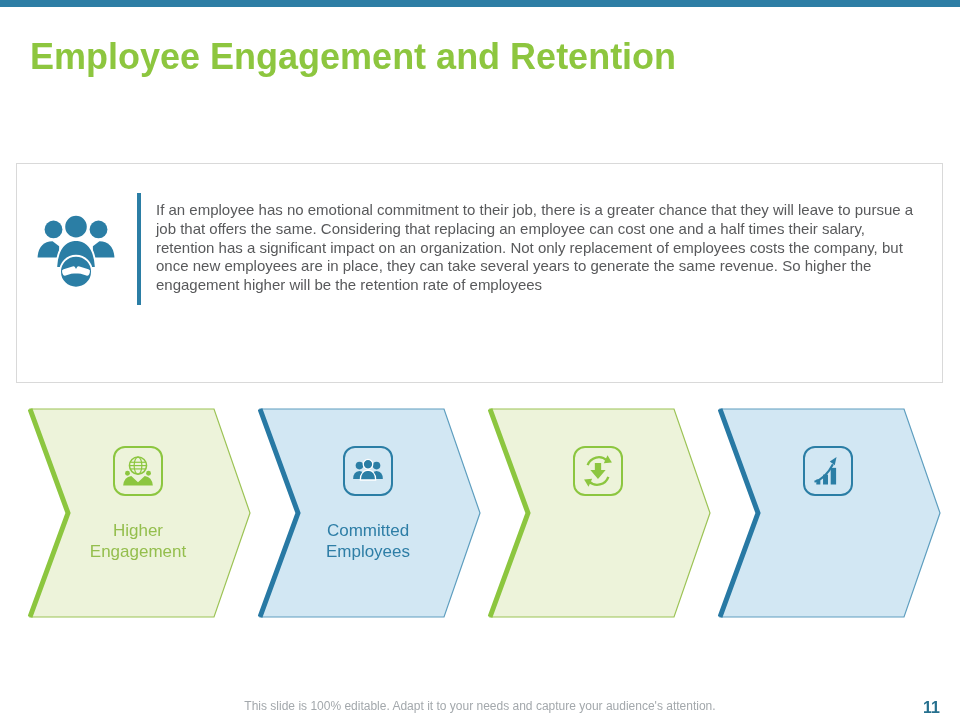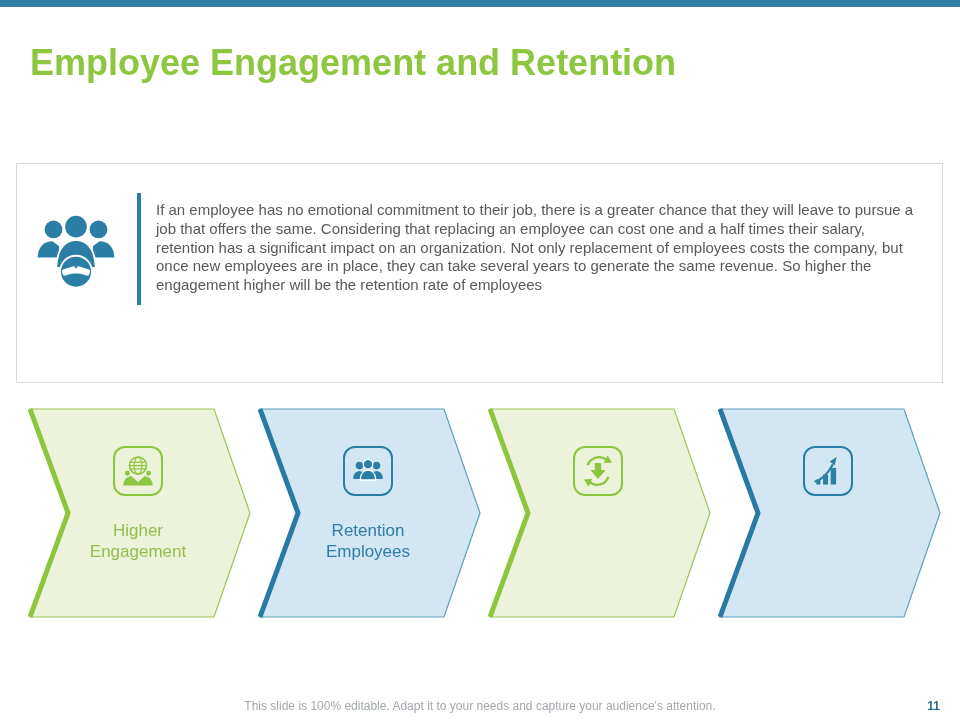--- a/index.html
+++ b/index.html
@@ -2,21 +2,21 @@
 <html><head>
 <meta charset="utf-8">
 <style>
   * { margin:0; padding:0; box-sizing:border-box; }
   html,body { background:#ffffff; }
   body { font-family:"Liberation Sans", sans-serif; }
   .slide { position:relative; width:960px; height:720px; background:#ffffff; overflow:hidden; }
 
   .topbar { position:absolute; left:0; top:0; width:960px; height:7px; background:#2E7EA5; }
 
-  .title { position:absolute; left:30px; top:36px; font-size:36px; font-weight:bold; color:#8DC63F; letter-spacing:0px;margin-top:6px; }
+  .title { position:absolute; left:30px; top:36px; font-size:36px; font-weight:bold; color:#8DC63F; letter-spacing:0px; }
 
   .infobox { position:absolute; left:16px; top:163px; width:927px; height:220px; background:#ffffff; border:1px solid #D9D9D9; }
   .infobox .team-icon { position:absolute; left:14px; top:49px; width:90px; height:76px; }
   .infobox .divider { position:absolute; left:120px; top:29px; width:4px; height:112px; background:#2B7EA5; }
   .infobox .ptext { position:absolute; left:139px; top:37px; width:760px; font-size:15px; line-height:18.8px; color:#58595B; }
 
   .chevron { position:absolute; top:408px; width:224px; height:210px; }
   .chevron svg.shape { position:absolute; left:0; top:0; width:224px; height:210px; }
   .body-green { fill:#EDF3DA; stroke:#9CC355; stroke-width:1.2; }
   .edge-green { fill:none; stroke:#8CC63F; stroke-width:5; stroke-linejoin:miter; }
@@ -26,21 +26,21 @@
   .iconbox { position:absolute; left:85px; top:38px; width:50px; height:50px; border-radius:12px; display:flex; align-items:center; justify-content:center; }
   .iconbox.green { border:2px solid #8CC63F; }
   .iconbox.blue  { border:2px solid #2B7EA5; }
   .iconbox svg { width:36px; height:36px; }
 
   .steplabel { position:absolute; left:54px; top:112px; width:112px; text-align:center; font-size:17px; line-height:21px; }
   .steplabel.green { color:#94BE4D; }
   .steplabel.blue  { color:#2E7EA6; }
 
   .footer-note { position:absolute; left:0; top:699px; width:960px; text-align:center; font-size:12px; color:#A3A8AC; }
-  .page-num { position:absolute; right:20px; top:699px; font-size:12px; font-weight:bold; color:#26708E; }
+  .page-num { position:absolute; right:20px; top:699px; font-size:16px; font-weight:bold; color:#26708E; }
 </style>
 </head>
 <body>
 
 <div class="slide">
 
   <div class="topbar"></div>
 
   <div class="title">Employee Engagement and Retention</div>
 
@@ -103,21 +103,21 @@
           <path d="M3.5,29 Q3.5,20.5 10.5,20 Q17.5,20.5 17.5,29 Z"></path>
           <circle cx="29.5" cy="14" r="4.2"></circle>
           <path d="M22.5,29 Q22.5,20.5 29.5,20 Q36.5,20.5 36.5,29 Z"></path>
         </g>
         <g fill="#2B7EA5" stroke="#ffffff" stroke-width="1.4">
           <circle cx="20" cy="12.5" r="5.3"></circle>
           <path d="M11.5,30 Q11.5,19.5 20,19 Q28.5,19.5 28.5,30 Z"></path>
         </g>
       </svg>
     </div>
-    <div class="steplabel blue">Retention Employees</div>
+    <div class="steplabel blue">Committed Employees</div>
   </div>
 
   <div class="chevron" style="left:488px">
     <svg class="shape" viewBox="0 0 224 210">
       <polygon class="body-green" points="2,1 186,1 222,105 186,209 2,209 40,105"></polygon>
       <path class="edge-green" d="M2,209 L40,105 L2,1"></path>
     </svg>
     <div class="iconbox green">
       <svg viewBox="0 0 40 40">
         <path d="M8.5,13.5 A13,13 0 0 1 30,8.5" fill="none" stroke="#8CC63F" stroke-width="2.6"></path>

